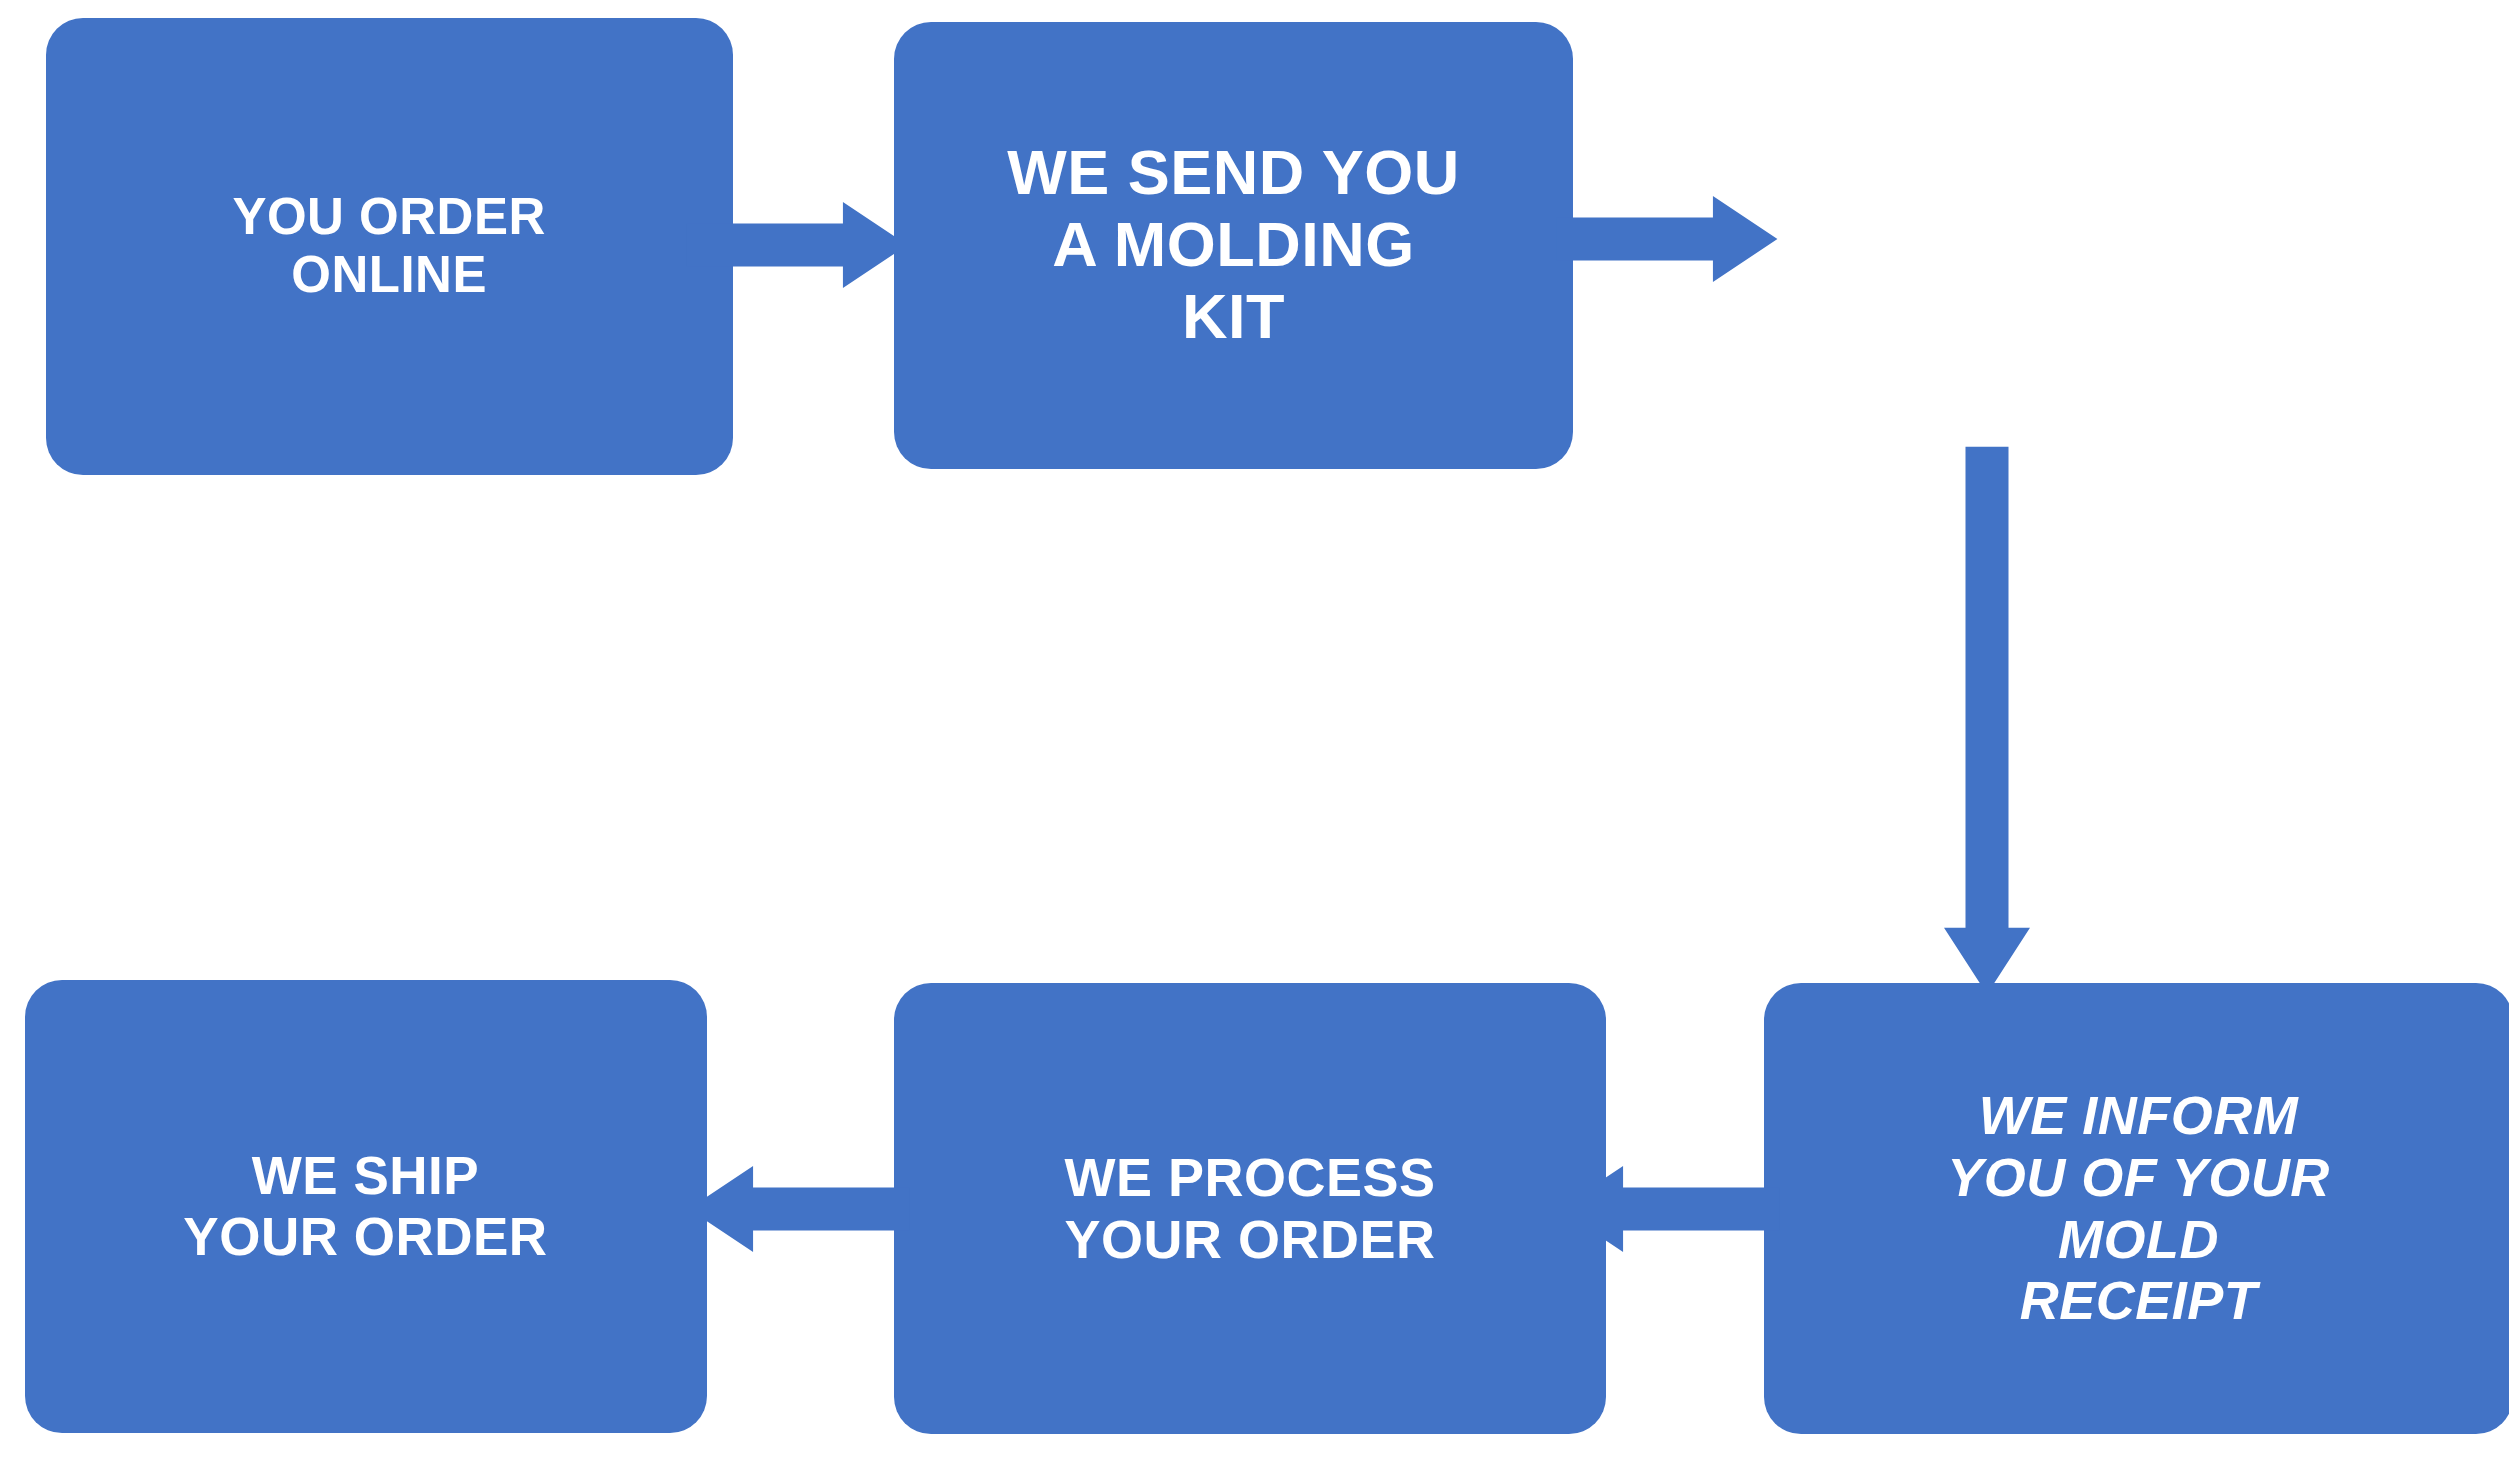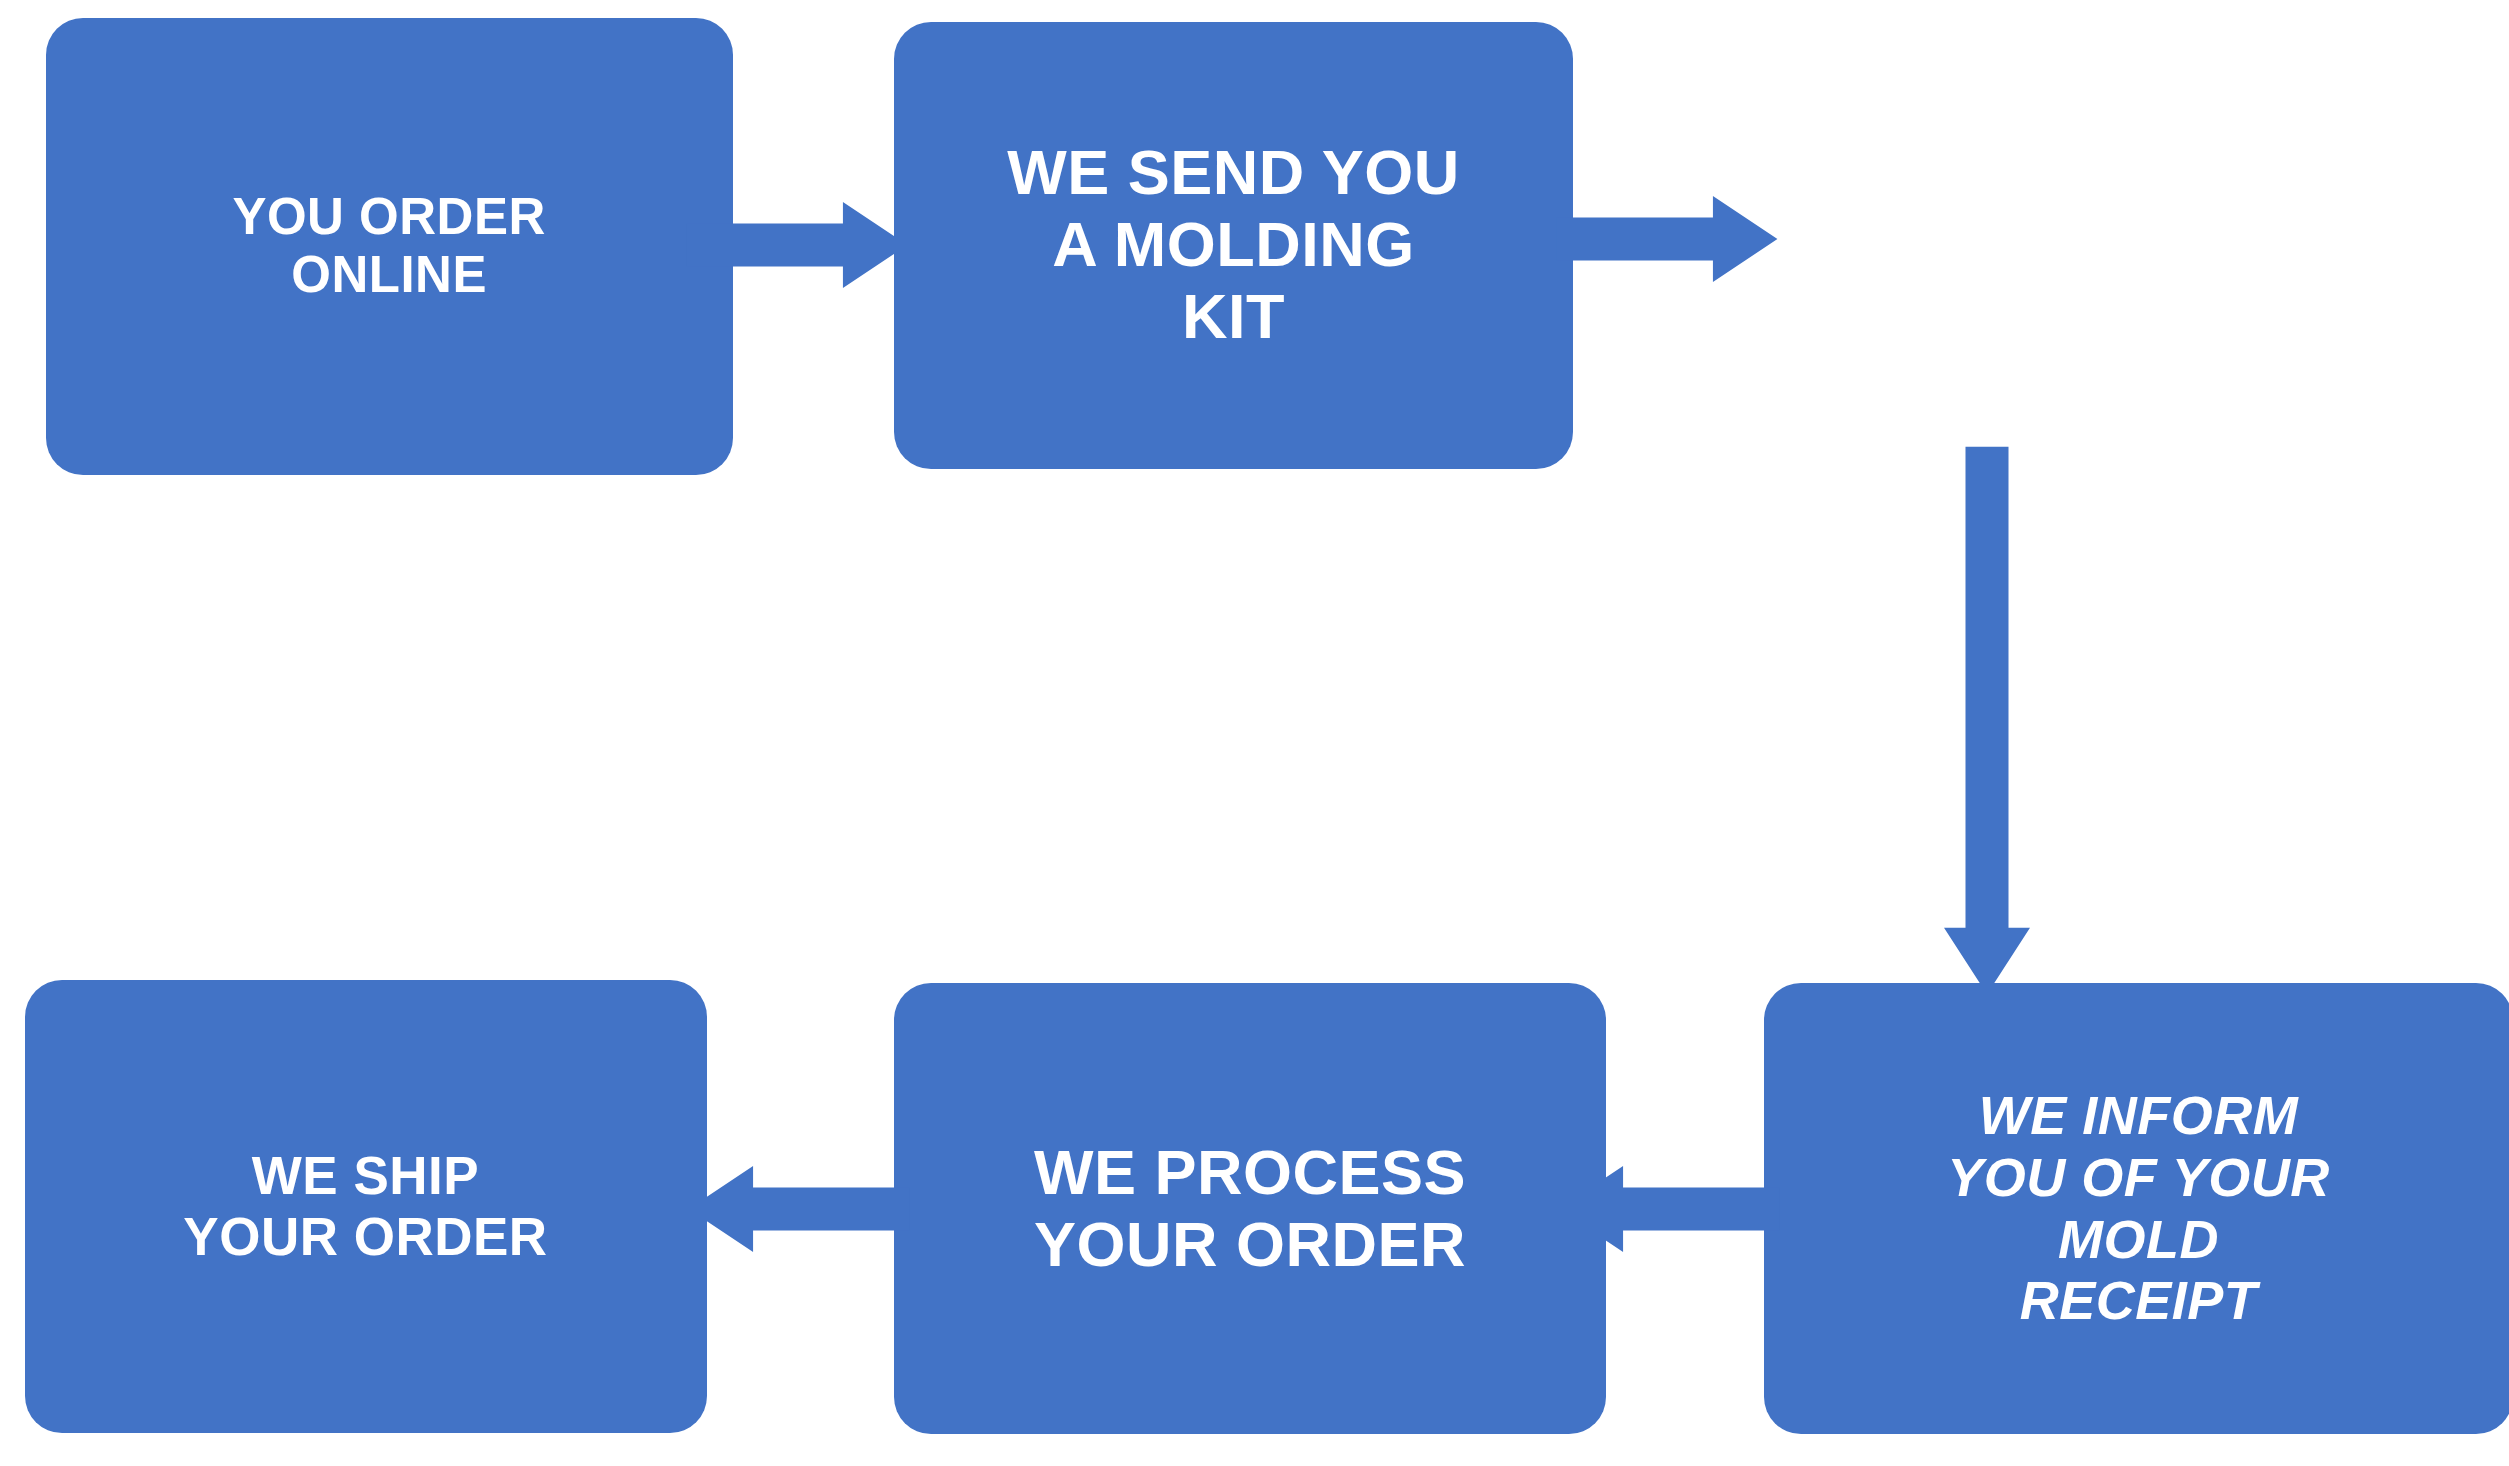--- a/index.html
+++ b/index.html
@@ -36,21 +36,21 @@
   .node .label {
     display: block;
     width: 100%;
     white-space: pre-line;
   }
   
   #node-order-online      { left: 21.6px;   top: 17.6px;   width: 687px;  height: 457px; font-size: 51px; margin-left: 24px; }
   #node-send-kit          { left: 894px;  top: 21.6px;   width: 679px;  height: 447px; font-size: 63px; }
   #node-make-return-molds { left: 1764px; top: 17.6px;   width: 679px;  height: 453px; font-size: 63px; }
   #node-inform-mold       { left: 1764px; top: 983px; width: 749px;  height: 451px; font-size: 54px; font-style: italic; }
-  #node-process-order     { left: 894px;  top: 983px; width: 712px;  height: 451px; font-size: 63px; }
+  #node-process-order     { left: 894px;  top: 983px; width: 712px;  height: 451px; font-size: 54px; }
   #node-ship-order        { left: 24.5px;   top: 980px; width: 682px;  height: 453px; font-size: 53px; }
 
   
   .arrow {
     position: absolute;
     overflow: visible;
   }
   .arrow svg { display: block; }
   .arrow polygon { fill: #4273C6; }
 

